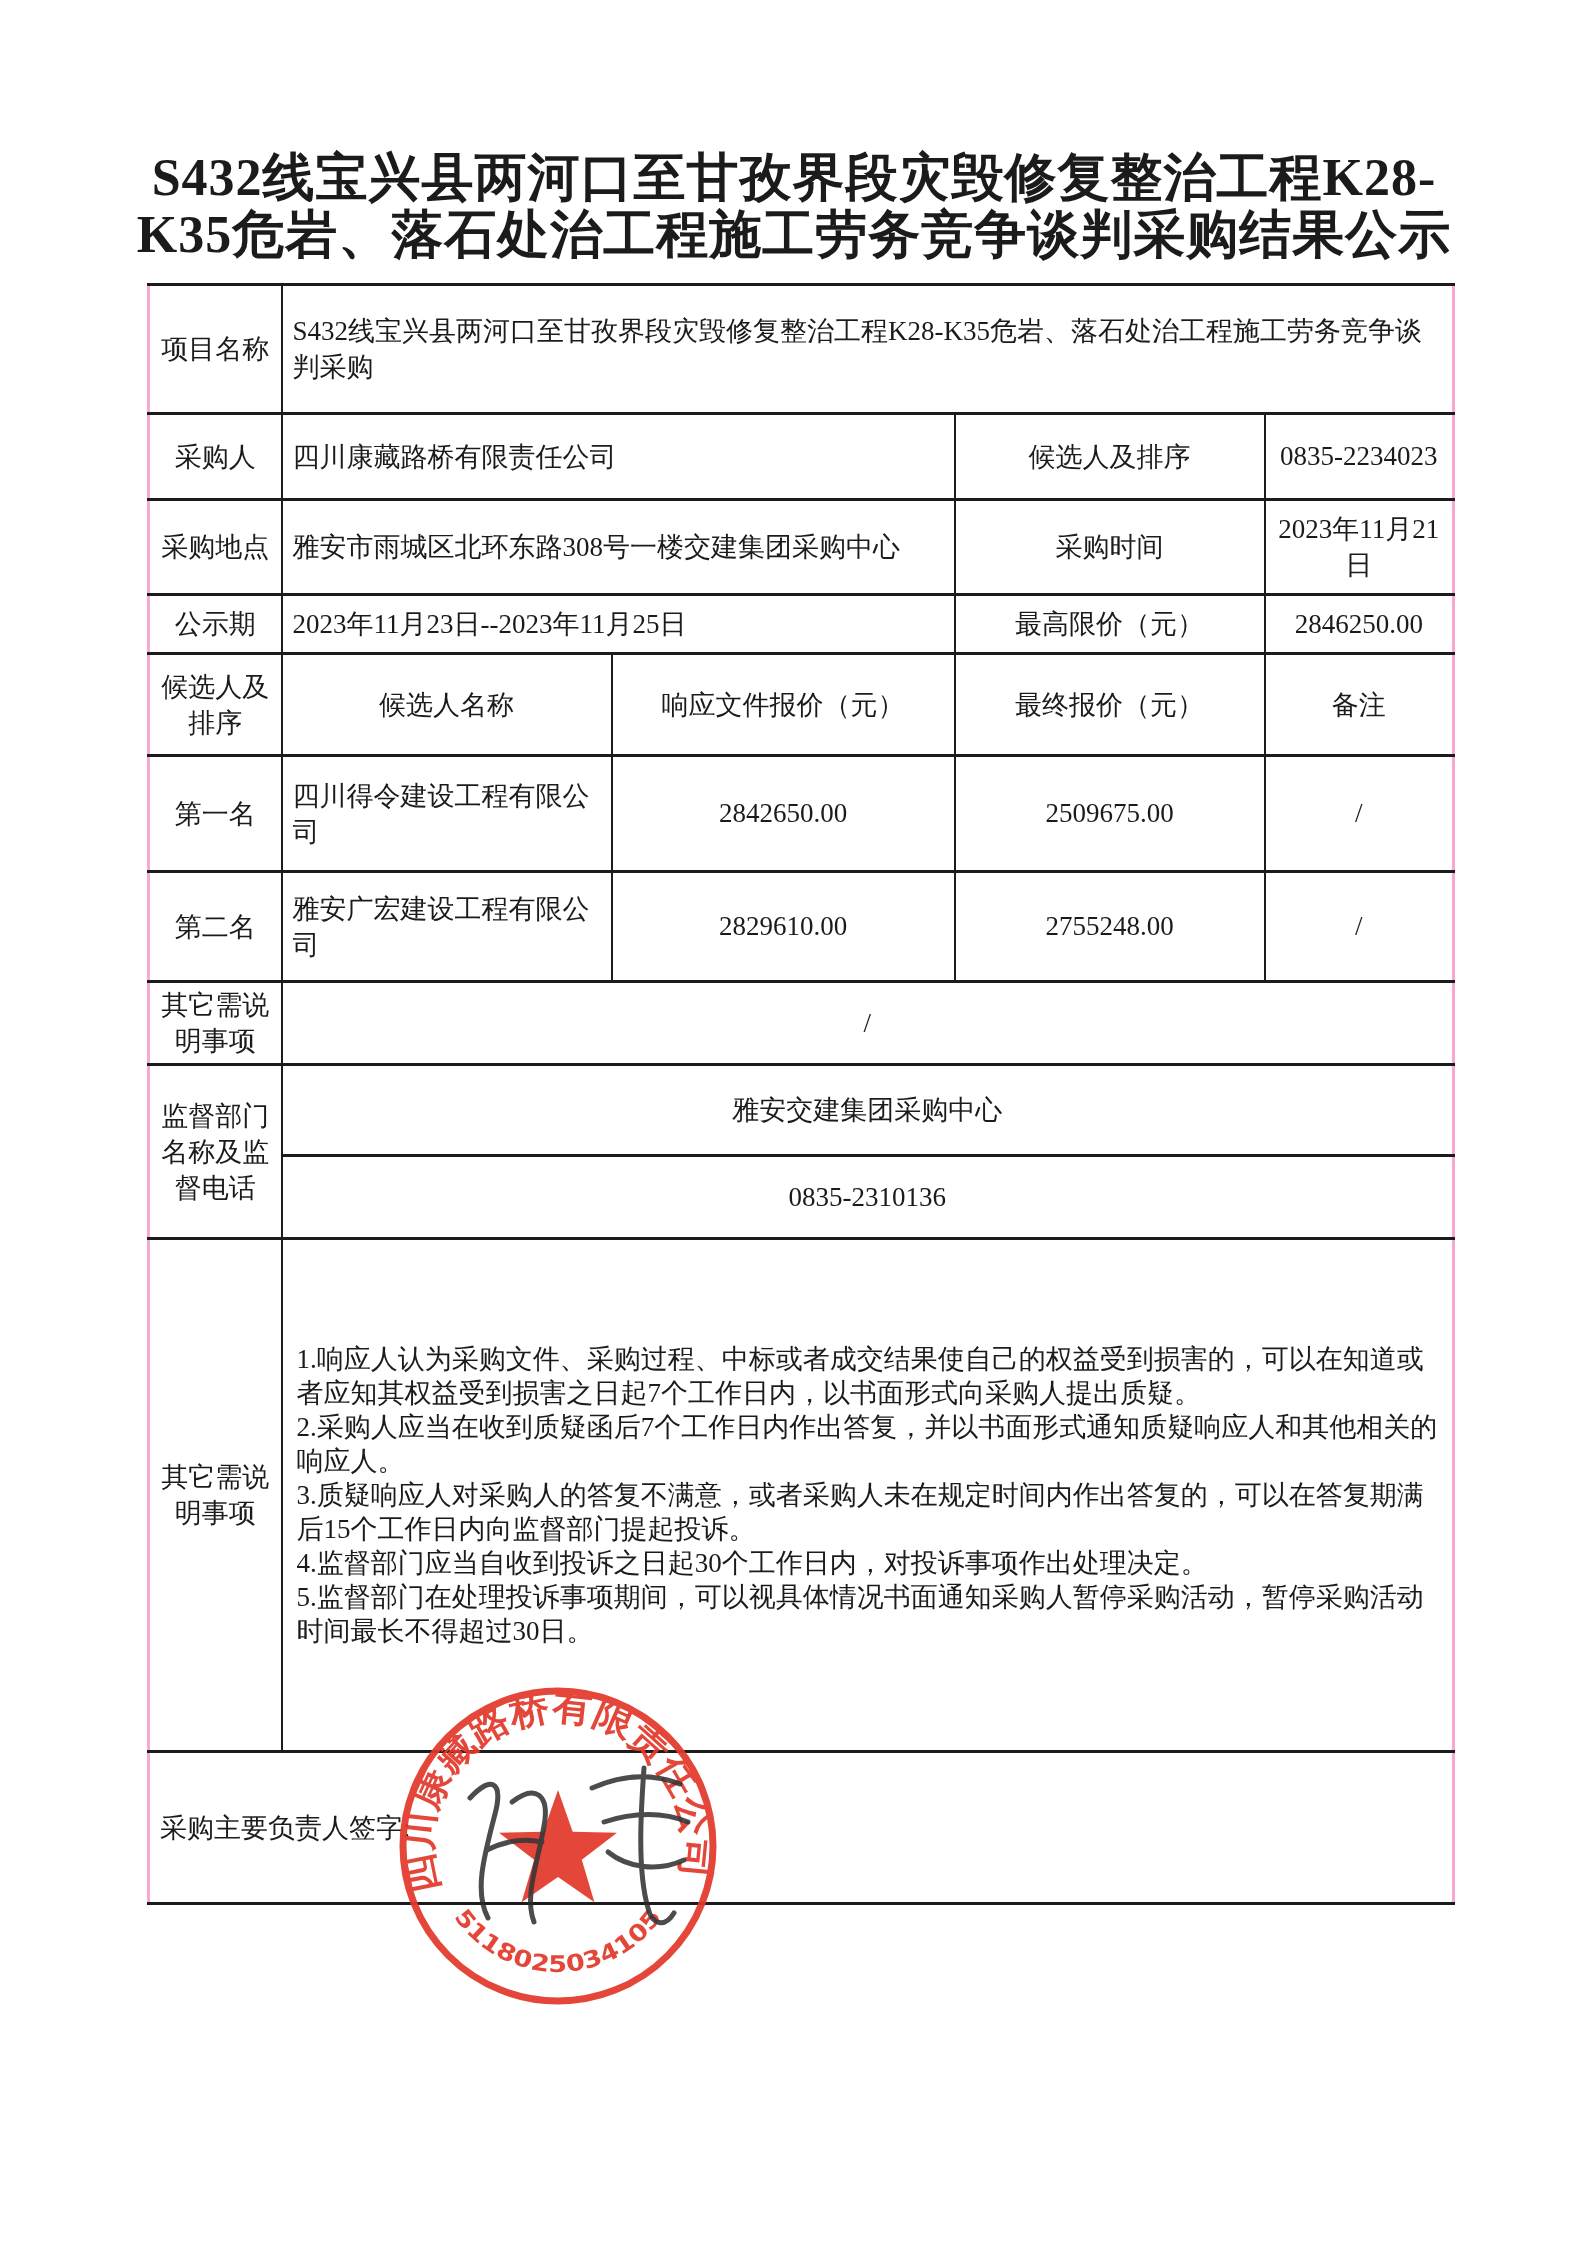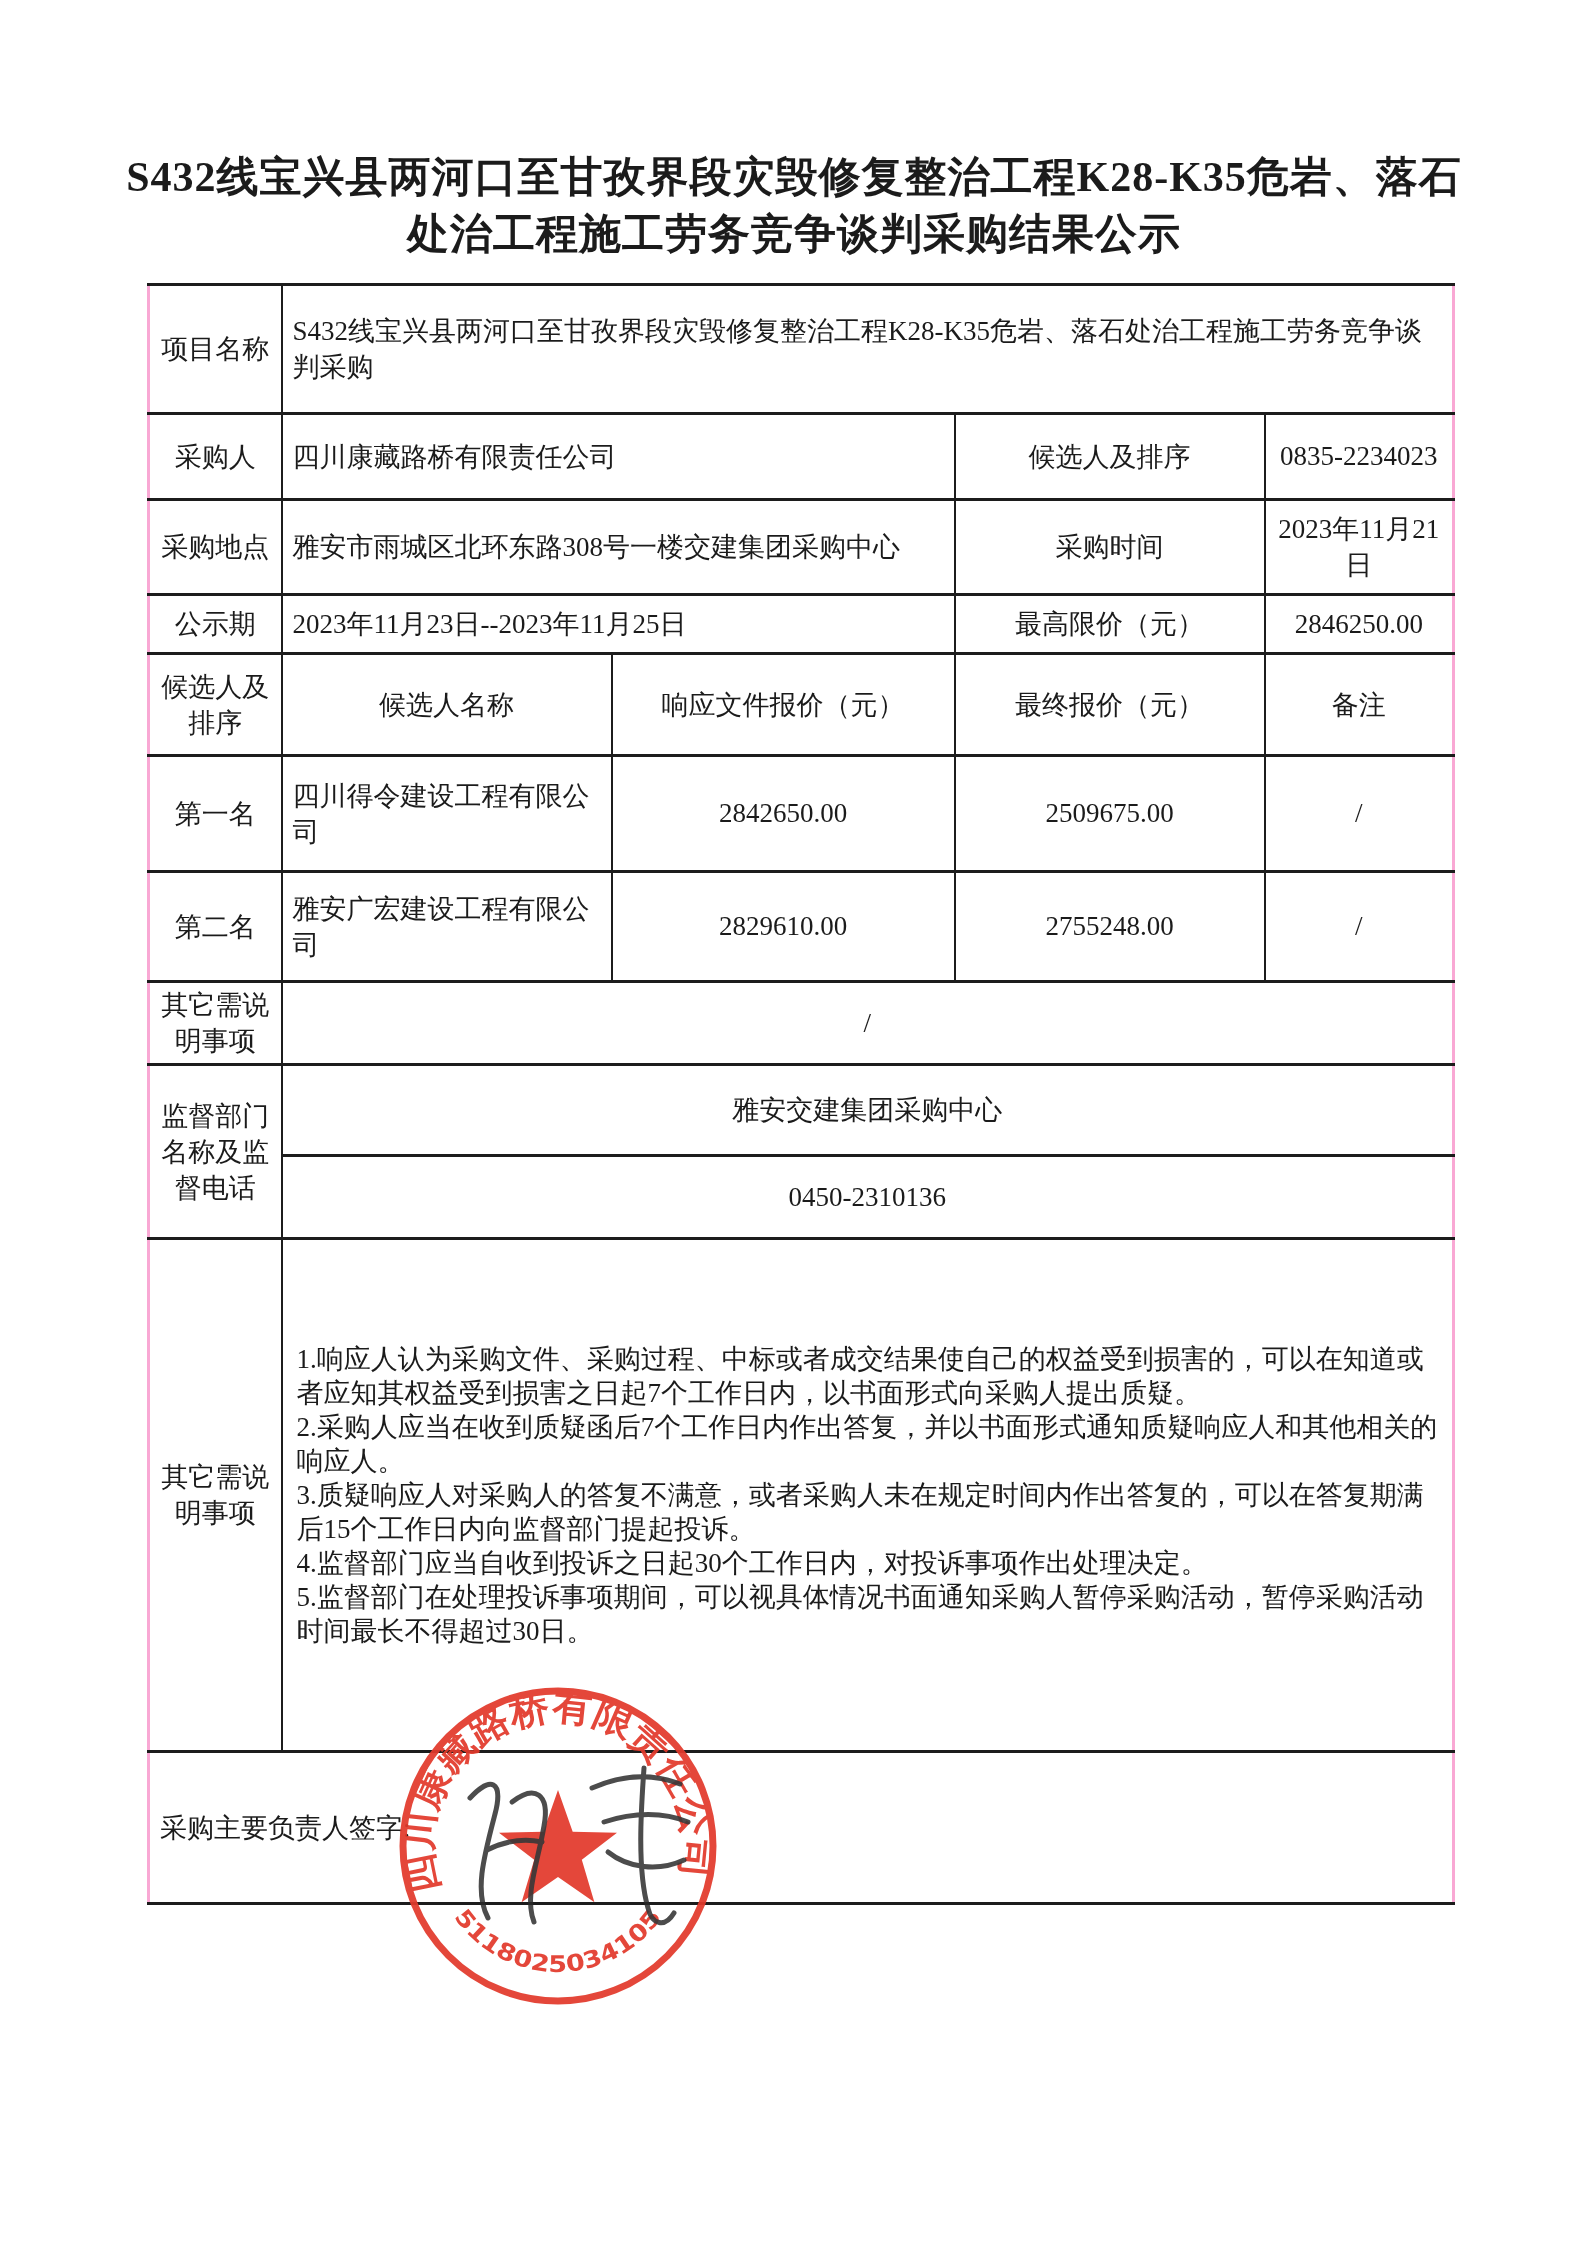--- a/index.html
+++ b/index.html
@@ -2,21 +2,21 @@
 <html><head>
 <meta charset="utf-8">
 <style>
   html,body { margin:0; padding:0; background:#ffffff; }
   .page {
     position:relative; width:1587px; height:2244px; background:#ffffff;
     font-family:"Liberation Serif","DejaVu Serif",serif; color:#1b1b1b; overflow:hidden;
   }
   .title {
     position:absolute; top:149px; left:120px; width:1348px;
-    text-align:center; font-size:42px; font-weight:bold; line-height:57px; letter-spacing:1px;
+    text-align:center; font-size:52px; font-weight:bold; line-height:57px; letter-spacing:1px;
   }
   table.doc {
     position:absolute; left:147px; top:283px; width:1305px;
     border-collapse:collapse; table-layout:fixed;
     border:3px solid #f9a8d4;
   }
   table.doc td {
     border-left:2px solid #1c1c1c; border-right:2px solid #1c1c1c;
     border-top:3px solid #1c1c1c; border-bottom:3px solid #1c1c1c;
     font-size:27px; padding:4px 10px; vertical-align:middle; overflow:hidden;
@@ -98,21 +98,21 @@
     <tr style="height:82px">
       <td class="labelcell">其它需说明事项</td>
       <td class="c" colspan="4">/</td>
     </tr>
 
     <tr style="height:91px">
       <td class="labelcell" rowspan="2">监督部门名称及监督电话</td>
       <td class="c" colspan="4">雅安交建集团采购中心</td>
     </tr>
     <tr style="height:83px">
-      <td class="c" colspan="4">0450-2310136</td>
+      <td class="c" colspan="4">0835-2310136</td>
     </tr>
 
     <tr style="height:513px">
       <td class="labelcell">其它需说明事项</td>
       <td class="l" colspan="4">
         <div class="notes">
           <div>1.响应人认为采购文件、采购过程、中标或者成交结果使自己的权益受到损害的，可以在知道或者应知其权益受到损害之日起7个工作日内，以书面形式向采购人提出质疑。</div>
           <div>2.采购人应当在收到质疑函后7个工作日内作出答复，并以书面形式通知质疑响应人和其他相关的响应人。</div>
           <div>3.质疑响应人对采购人的答复不满意，或者采购人未在规定时间内作出答复的，可以在答复期满后15个工作日内向监督部门提起投诉。</div>
           <div>4.监督部门应当自收到投诉之日起30个工作日内，对投诉事项作出处理决定。</div>

